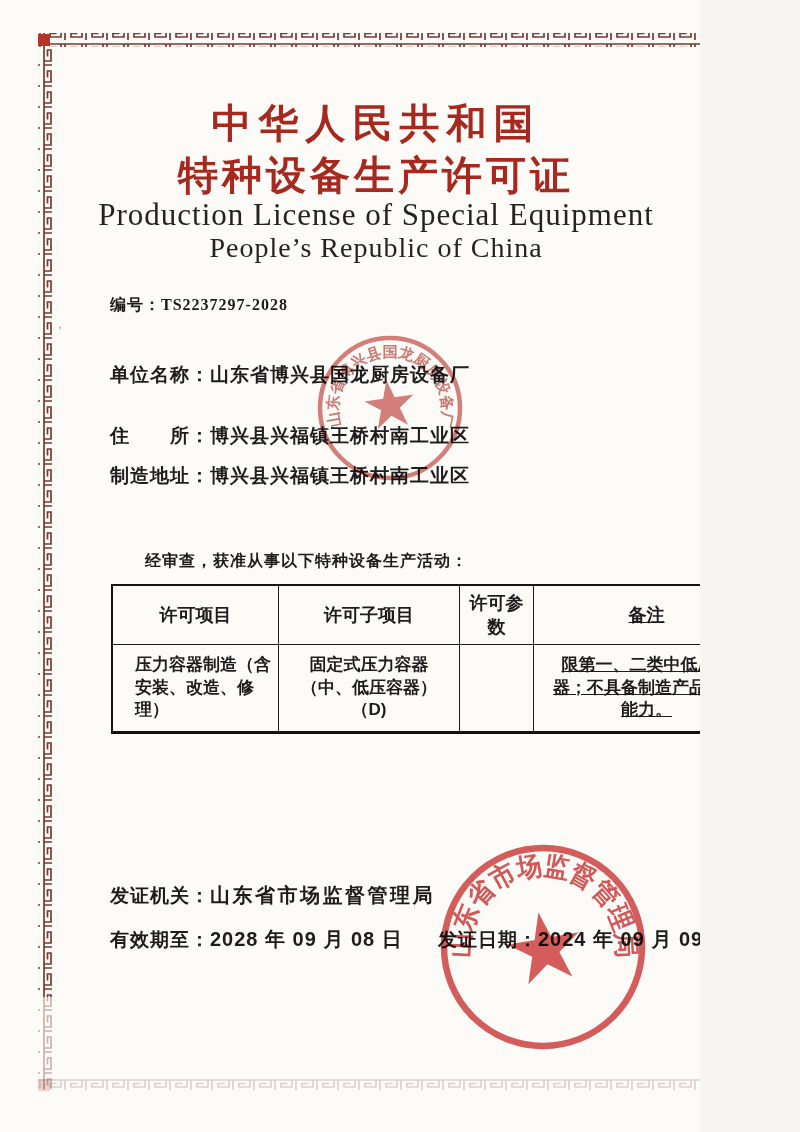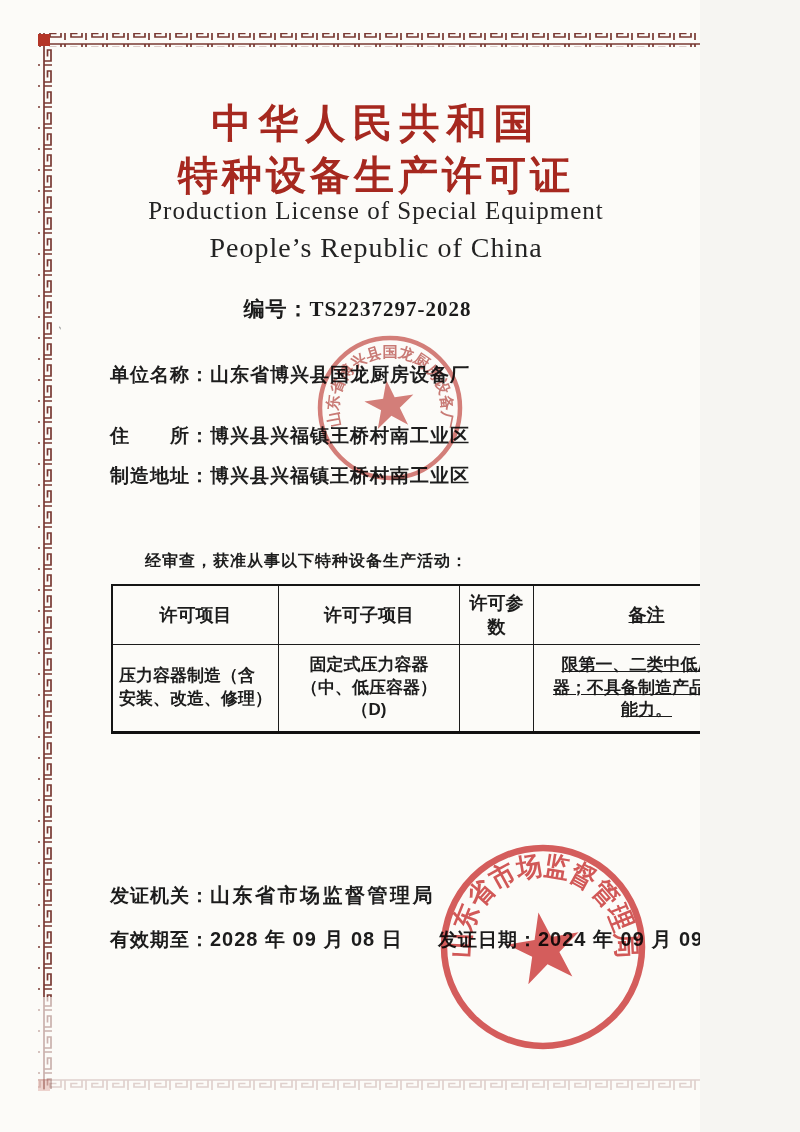--- a/index.html
+++ b/index.html
@@ -19,29 +19,29 @@
   .title-cn{
     position:absolute;left:56px;width:640px;text-align:center;
     font-family:"Liberation Serif",serif;font-weight:bold;
     color:#a6281f;font-size:40px;letter-spacing:7px;white-space:nowrap;
   }
   .t1{top:96px;}
   .t2{top:148px;letter-spacing:4px;}
   .title-en{
     position:absolute;left:56px;width:640px;text-align:center;
     font-family:"Liberation Serif",serif;color:#232323;
-    font-size:25px;letter-spacing:1px;white-space:nowrap;
+    font-size:31px;letter-spacing:1px;white-space:nowrap;
   }
   .e1{top:197px;}
   .e2{top:232px;font-size:28px;}
 
   
   .serial{
-    position:absolute;left:110px;right:95px;top:295px;text-align:center;
-    font-family:"Liberation Serif",serif;font-size:21px;font-weight:bold;
+    position:absolute;left:110px;right:95px;top:295px;text-align:left;
+    font-family:"Liberation Serif",serif;font-size:16px;font-weight:bold;
     letter-spacing:1px;color:#1b1b1b;
   }
 
   
   .info-row{
     position:absolute;left:110px;font-size:19px;font-weight:bold;
     color:#1d1d1d;letter-spacing:1px;white-space:nowrap;
   }
   .info-row .lbl{display:inline-block;min-width:100px;}
   .r-unit{top:362px;}
@@ -64,21 +64,21 @@
     padding:3px 4px;white-space:pre-line;line-height:1.35;
   }
   table.lic{border:2.5px solid #151515;}
   table.lic tr.hd td{height:52px;font-size:18px;}
   table.lic tr.bd td{height:80px;font-size:17px;}
   table.lic tr.bd td{border-bottom:3.5px solid #111;}
   td.c1{width:157px;}
   td.c2{width:172px;}
   td.c3{width:65px;}
   td.c4{width:217px;text-decoration:underline;}
-  tr.bd td.c1{text-align:left;padding-left:6px;}
+  tr.bd td.c1{text-align:left;padding-left:22px;}
 
   
   .foot-row{
     position:absolute;font-size:19px;font-weight:bold;color:#1c1c1c;
     letter-spacing:1px;white-space:nowrap;
   }
   .f-auth{left:110px;top:882px;font-family:Liberation Serif, serif;}
   .f-auth .val{letter-spacing:2.5px;}
   .f-valid{left:110px;top:926px;}
   .f-issue{left:438px;top:926px;}

